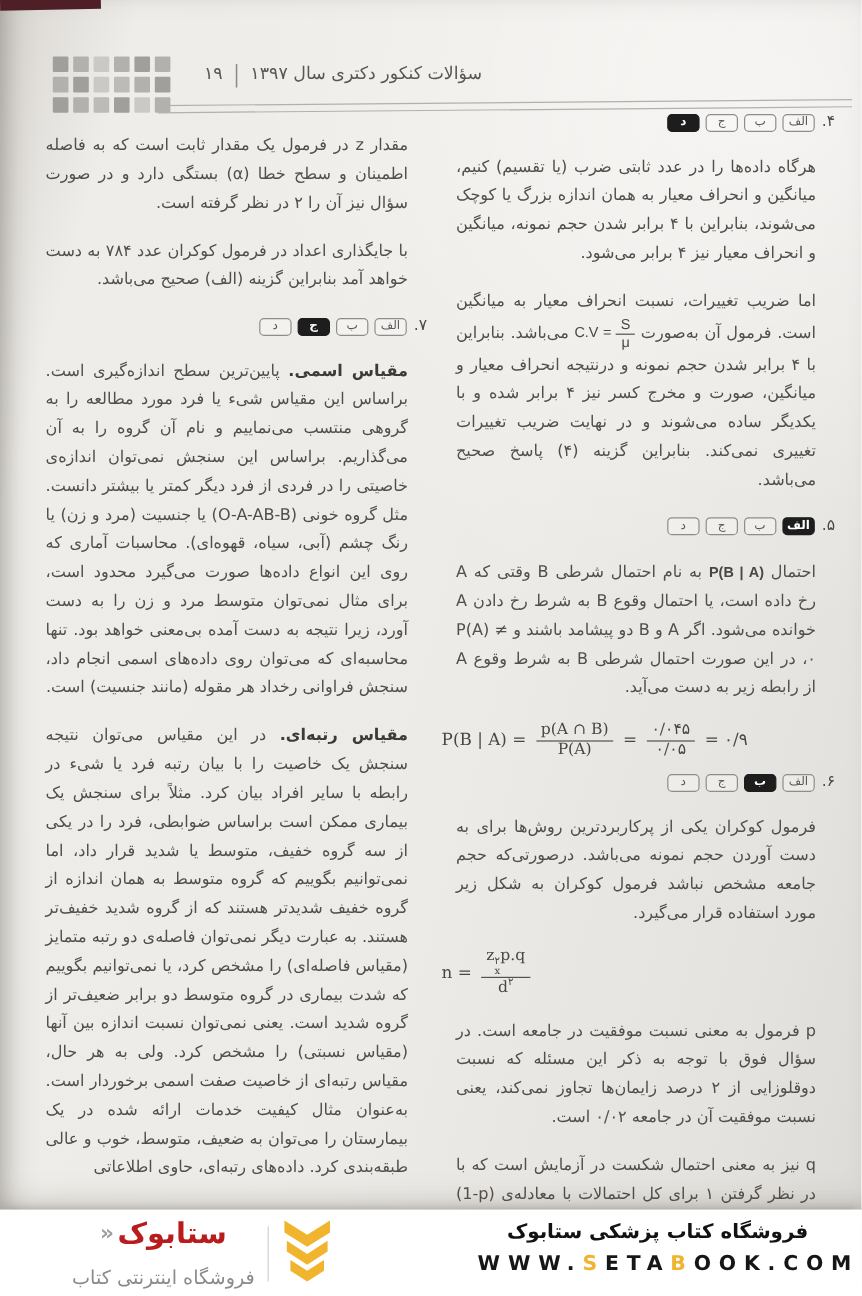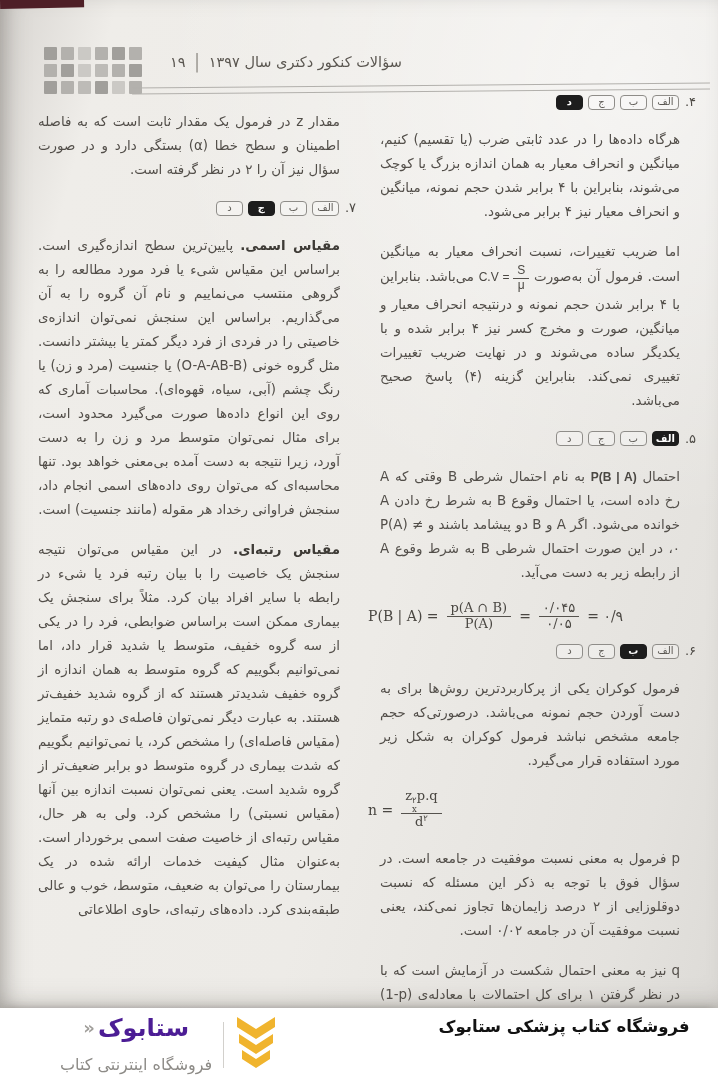--- a/index.html
+++ b/index.html
@@ -82,31 +82,31 @@
   .note-row{display:flex;align-items:center;gap:6px;margin-top:2px;}
   .note-badge{
     background:#1d1d1d;color:#fff;border-radius:8px;
     font-size:9.5px;line-height:1;padding:3px 8px 4px;flex:0 0 auto;margin-top:44px;
   }
   
   .footer{
     position:absolute;left:0;top:1008px;width:718px;height:72px;background:#ffffff;
     box-shadow:0 -4px 8px -5px rgba(60,55,50,0.35);
   }
-  .footer-right{position:absolute;right:4px;top:9px;width:300px;text-align:center;}
+  .footer-right{position:absolute;right:20px;top:9px;width:300px;text-align:center;}
   .store-name{direction:rtl;font-size:16.5px;font-weight:bold;color:#121212;}
   .site-url{
     direction:ltr;margin-top:7px;font-size:17px;font-weight:bold;color:#161616;
     letter-spacing:6.5px;white-space:nowrap;
   }
   .site-url .hl{color:#f0b42e;}
   .footer-left{position:absolute;left:60px;top:8px;display:flex;align-items:center;gap:11px;}
   .logo-textblock{text-align:center;}
   .logo-wordrow{direction:rtl;display:flex;align-items:center;gap:3px;justify-content:center;}
-  .logo-word{color:#4c1d95;font-size:24px;font-weight:bold;line-height:1;}
+  .logo-word{color:#b91c1c;font-size:24px;font-weight:bold;line-height:1;}
   .logo-guillemet{color:#a09e9a;font-size:18px;font-weight:bold;line-height:1;}
   .logo-tagline{direction:rtl;color:#8d8b87;font-size:16px;margin-top:15px;}
   .logo-divider{width:1px;height:46px;background:#d2d0cc;}
   .chevron-mark{display:block;}
 </style>
 </head>
 <body>
 
 <div class="page">
   <div class="corner-artifact"></div>
@@ -206,20 +206,21 @@
     <p>q نیز به معنی احتمال شکست در آزمایش است که با در نظر گرفتن ۱ برای کل احتمالات با معادله‌ی ⁦(1-p)⁩ می‌توان آن را به دست آورد. با توجه به احتمال موفقیت ۰/۰۲ در صورت سؤال، q در این مطالعه برابر است با ۰/۰۸</p>
 
     <div class="note-row">
       <span class="note-badge">نکته</span>
       <span>زمانی که p در اختیار نباشد به‌صورت قراردادی</span>
     </div>
   </section>
 
   <section class="col col-left">
     <p>مقدار z در فرمول یک مقدار ثابت است که به فاصله اطمینان و سطح خطا (α) بستگی دارد و در صورت سؤال نیز آن را ۲ در نظر گرفته است.</p>
+    <p>با جایگذاری اعداد در فرمول کوکران عدد ۷۸۴ به دست خواهد آمد بنابراین گزینه (الف) صحیح می‌باشد.</p>
 
     <div class="qrow" style="margin:8px 0 6px">
       <span class="qnum">۷.</span>
       <span class="badge">الف</span>
       <span class="badge">ب</span>
       <span class="badge selected">ج</span>
       <span class="badge">د</span>
     </div>
 
     <p><span class="lead">مقیاس اسمی.</span> <span>پایین‌ترین سطح اندازه‌گیری است. براساس این مقیاس شیء یا فرد مورد مطالعه را به گروهی منتسب می‌نماییم و نام آن گروه را به آن می‌گذاریم. براساس این سنجش نمی‌توان اندازه‌ی خاصیتی را در فردی از فرد دیگر کمتر یا بیشتر دانست. مثل گروه خونی ⁦(O-A-AB-B)⁩ یا جنسیت (مرد و زن) یا رنگ چشم (آبی، سیاه، قهوه‌ای). محاسبات آماری که روی این انواع داده‌ها صورت می‌گیرد محدود است، برای مثال نمی‌توان متوسط مرد و زن را به دست آورد، زیرا نتیجه به دست آمده بی‌معنی خواهد بود. تنها محاسبه‌ای که می‌توان روی داده‌های اسمی انجام داد، سنجش فراوانی رخداد هر مقوله (مانند جنسیت) است.</span></p>
@@ -238,14 +239,15 @@
     </div>
     <div class="logo-divider"></div>
     <svg class="chevron-mark" width="42" height="58" viewBox="0 0 42 58" xmlns="http://www.w3.org/2000/svg">
       <path d="M2 1 L21 13 L40 1 L40 11 L21 23 L2 11 Z" fill="#f0b42e"></path>
       <path d="M4 18 L21 29 L38 18 L38 27 L21 38 L4 27 Z" fill="#f0b42e"></path>
       <path d="M7 34 L21 43 L35 34 L35 43 L21 52 L7 43 Z" fill="#f0b42e"></path>
     </svg>
   </div>
   <div class="footer-right">
     <div class="store-name">فروشگاه کتاب پزشکی ستابوک</div>
+    <div class="site-url"><span>WWW.</span><span class="hl">S</span><span>ETA</span><span class="hl">B</span><span>OOK.COM</span></div>
   </div>
 </div>
 
 </body></html>

